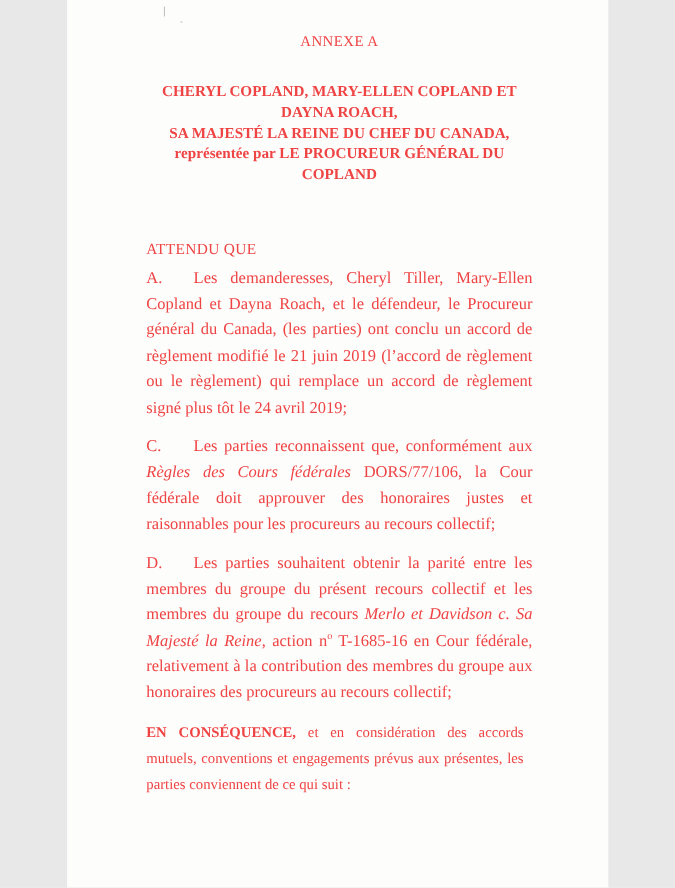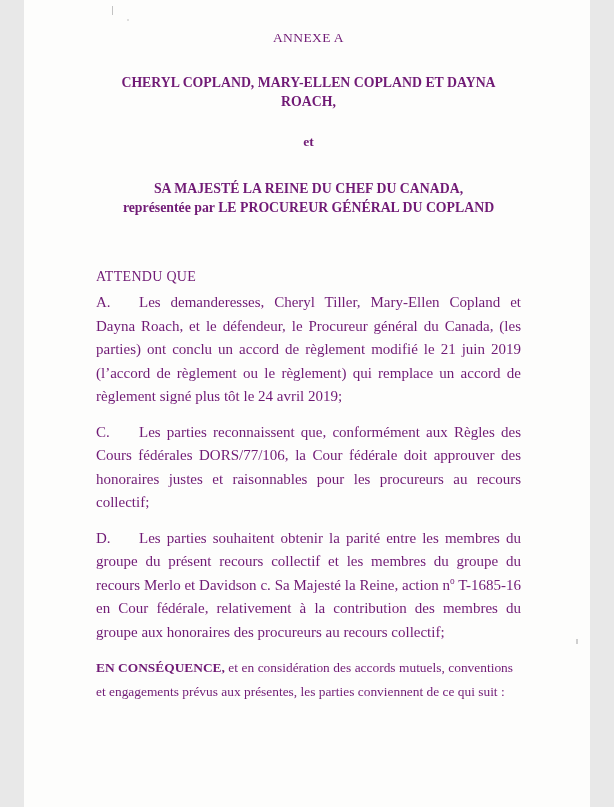--- a/index.html
+++ b/index.html
@@ -2,26 +2,26 @@
 <html><head>
 <meta charset="utf-8">
 <style>
   html, body {
     margin: 0;
     padding: 0;
     background: #e8e8e8;
   }
   .page {
     position: relative;
-    width: 566px;
+    width: 492px;
     height: 807px;
     margin: 0 auto;
     background: #fdfdfc;
     font-family: "Liberation Serif", serif;
-    color: #701a75;
+    color: #ef4444;
     overflow: hidden;
     box-sizing: border-box;
   }
   .content {
     padding: 30px 69px 0 72px;
     box-sizing: border-box;
   }
   .center { text-align: center; }
   .annex-title {
     font-size: 13.5px;
@@ -49,21 +49,21 @@
   .recital {
     font-size: 15px;
     line-height: 23.5px;
     text-align: justify;
     margin: 0 0 12px 0;
   }
   .plabel {
     display: inline-block;
     width: 43px;
   }
-  .it { }
+  .it { font-style: italic; }
   .b  { font-weight: bold; }
   .sup {
     vertical-align: super;
     font-size: 0.62em;
     line-height: 0;
   }
   .closing {
     font-size: 13.4px;
     line-height: 23.5px;
     text-align: justify;
@@ -105,21 +105,20 @@
   <span class="artifact-dash"></span>
 
   <div class="content">
 
     <p class="annex-title center">ANNEXE A</p>
 
     <p class="party-heading center">
       <span>CHERYL COPLAND, MARY-ELLEN COPLAND ET DAYNA ROACH,</span><br>
     </p>
 
-    <p class="connector center">et</p>
 
     <p class="party-heading center defendant-heading">
       <span>SA MAJESTÉ LA REINE DU CHEF DU CANADA,</span><br>
       <span>représentée par LE PROCUREUR GÉNÉRAL DU COPLAND</span>
     </p>
 
     <p class="whereas">ATTENDU QUE</p>
 
     <p class="recital">
       <span class="plabel">A.</span><span>Les demanderesses, Cheryl Tiller, Mary-Ellen Copland et Dayna Roach, et le défendeur, le Procureur général du Canada, (les parties) ont conclu un accord de règlement modifié le 21 juin 2019 (l’accord de règlement ou le règlement) qui remplace un accord de règlement signé plus tôt le 24 avril 2019;</span>

